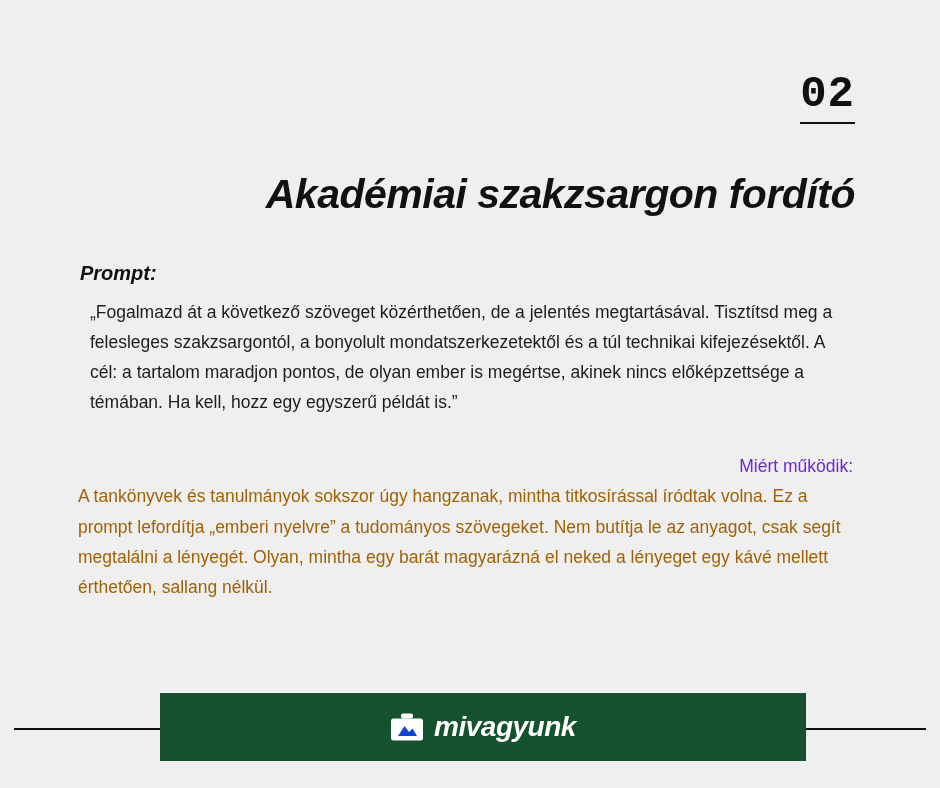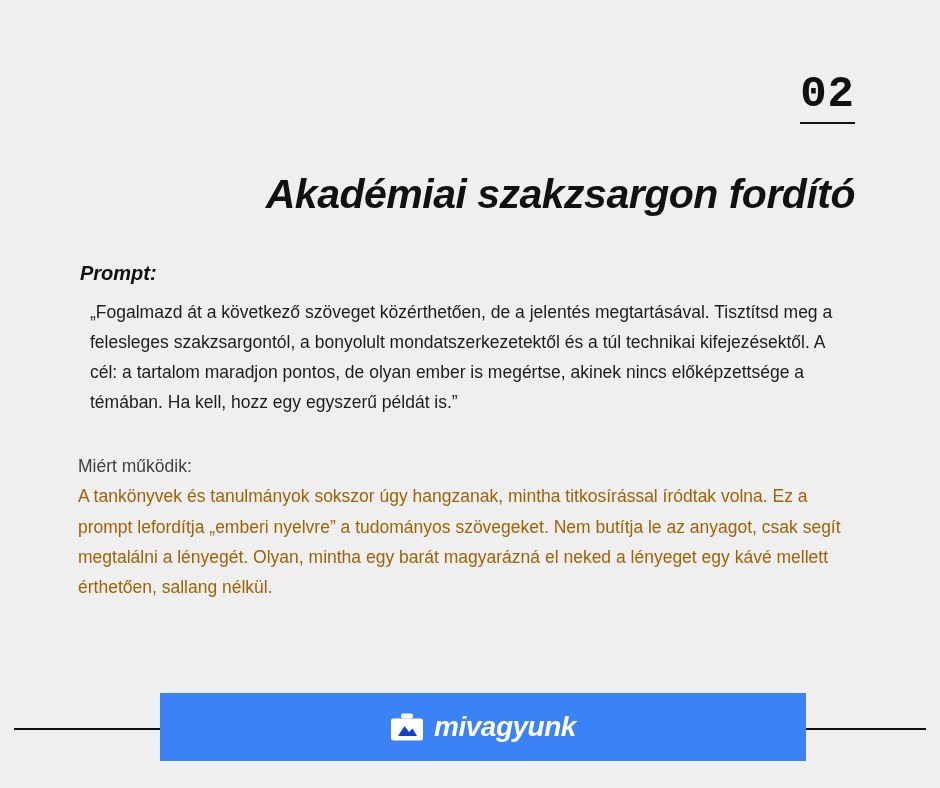--- a/index.html
+++ b/index.html
@@ -75,22 +75,23 @@
     color: #1c1c1c;
     margin: 12px;
     max-width: 770px;
   }
   .why-block {
     margin-top: 34px;
   }
   .why-label {
     font-size: 17.5px;
     line-height: 1.72;
-    color: #404040;
+    color: #6d28d9;
     margin: 0;
+    text-align: right;
   }
   .why-text {
     font-size: 17.5px;
     line-height: 1.72;
     color: #a16207;
     margin: 0;
     max-width: 770px;
   }
 
   
@@ -108,21 +109,21 @@
     top: 0;
     height: 1.6px;
     background: #111111;
   }
   .footer-bar {
     position: absolute;
     left: 160px;
     width: 646px;
     top: -35px;
     height: 68px;
-    background: #3b82f6;
+    background: #14532d;
     display: flex;
     align-items: center;
     justify-content: center;
     gap: 10px;
   }
   .brand-mark {
     width: 34px;
     height: 30px;
     position: relative;
     display: inline-block;

